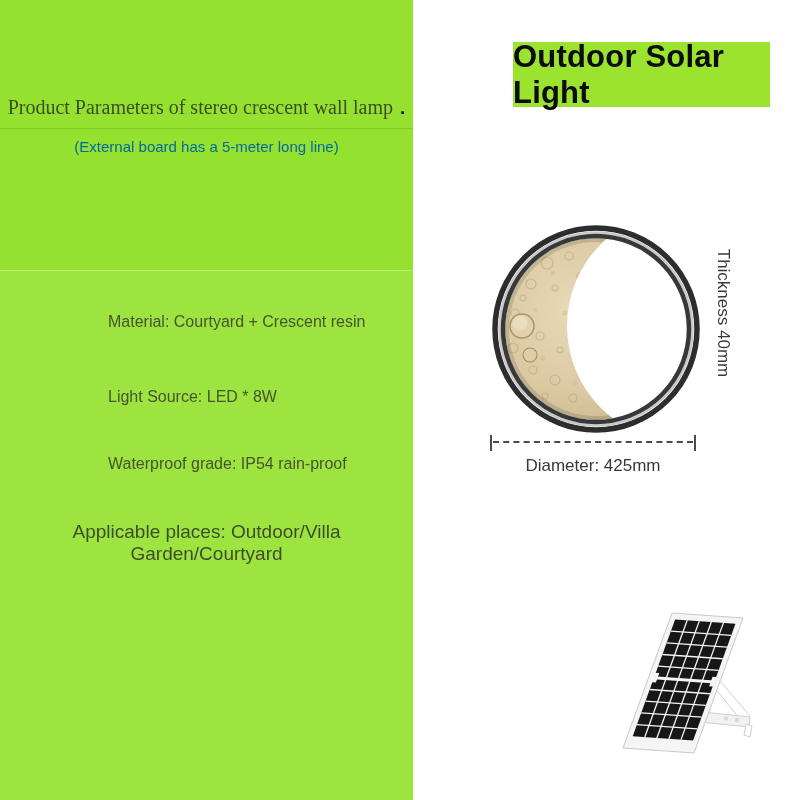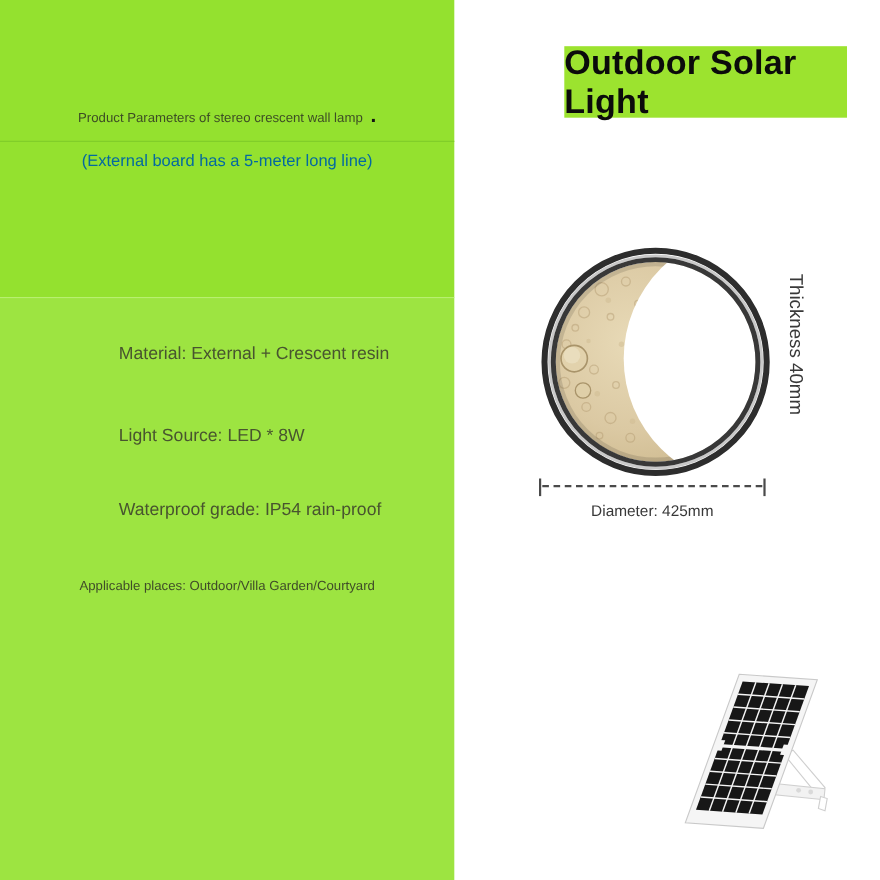--- a/index.html
+++ b/index.html
@@ -8,60 +8,60 @@
     background:#ffffff; font-family:"Liberation Sans", sans-serif;
   }
 
   
   .green-col { position:absolute; left:0; top:0; width:413px; height:800px; }
   .sec-title {
     position:absolute; left:0; top:0; width:413px; height:129px;
     background:#94e12f; border-bottom:1px solid #7cc928; box-sizing:border-box;
     text-align:center;
   }
-  .sec-title .t { display:inline-block; margin-top:97px; font-size:12px; line-height:20px; color:#3d4d25; }
+  .sec-title .t { display:inline-block; margin-top:97px; font-size:20px; line-height:20px; color:#3d4d25;font-family:Liberation Serif, serif; }
   .dot-black { display:inline-block; margin-left:7px; font-size:19px; font-weight:bold; color:#141414; vertical-align:baseline; }
   .sec-highlight {
     position:absolute; left:0; top:129px; width:413px; height:141px;
     background:#94e12f; text-align:center;
   }
   .hl-main { margin:0; padding-top:72px; font-size:20px; line-height:26px; color:#bf4123; }
   .dot-red { display:inline-block; margin-left:10px; font-size:17px; font-weight:bold; color:#cf3a1d; }
   .hl-note { margin:8px 0 0 0; font-size:15px; line-height:20px; color:#0369a1; }
   .sec-specs {
     position:absolute; left:0; top:270px; width:413px; height:530px;
     background:#9de441; border-top:1px solid #b8ef70; box-sizing:border-box;
   }
   .spec-row { padding-left:108px; font-size:16px; line-height:22px; color:#48542f; }
   .spec-row.r1 { margin-top:40px; }
   .spec-row.r2 { margin-top:41px; }
   .spec-row.r3 { margin-top:53px; }
   .spec-row.r4 { margin-top:45px; }
-  .applicable { margin-top:46px; padding:0 2px; text-align:center; font-size:12px; line-height:22px; color:#3f4c28; }
+  .applicable { margin-top:46px; padding:0 2px; text-align:center; font-size:19px; line-height:22px; color:#3f4c28; }
 
   
   .banner {
     position:absolute; left:513px; top:42px; width:257px; height:65px;
     background:#9ce32f; display:flex; align-items:center; justify-content:center;
   }
   .banner .b { font-size:31px; font-weight:bold; color:#0b0b0b; letter-spacing:0.2px; }
 
   
   .moon-svg { position:absolute; left:485px; top:218px; width:222px; height:222px; }
   .panel-svg { position:absolute; left:600px; top:600px; width:200px; height:200px; }
 
   
   .dim { position:absolute; left:490px; top:435px; width:206px; height:16px; }
   .dim .tick { position:absolute; top:0; width:2px; height:16px; background:#4a4a4a; }
   .dim .tick.left { left:0; }
   .dim .tick.right { right:0; }
   .dim .dash { position:absolute; left:3px; right:3px; top:6px; border-top:2px dashed #4a4a4a; }
   .dim-label {
     position:absolute; left:490px; top:456px; width:206px; text-align:center;
-    font-size:14px; color:#383838;
+    font-size:17px; color:#383838;
   }
   .thickness-label {
     position:absolute; left:648px; top:303px; width:150px; height:20px;
     transform:rotate(90deg); text-align:center; font-size:17px; color:#383838;
     white-space:nowrap;
   }
 </style>
 </head>
 <body>
 
@@ -71,21 +71,21 @@
 
     <div class="sec-title">
       <span class="t">Product Parameters of stereo crescent wall lamp</span><span class="dot-black">.</span>
     </div>
 
     <div class="sec-highlight">
       <p class="hl-note">(External board has a 5-meter long line)</p>
     </div>
 
     <div class="sec-specs">
-      <div class="spec-row r1">Material: External + Crescent resin</div>
+      <div class="spec-row r1">Material: Courtyard + Crescent resin</div>
       <div class="spec-row r3">Light Source: LED * 8W</div>
       <div class="spec-row r4">Waterproof grade: IP54 rain-proof</div>
       <div class="applicable">Applicable places: Outdoor/Villa Garden/Courtyard</div>
     </div>
   </div>
 
   <div class="banner">
     <span class="b">Outdoor Solar Light</span>
   </div>
 

